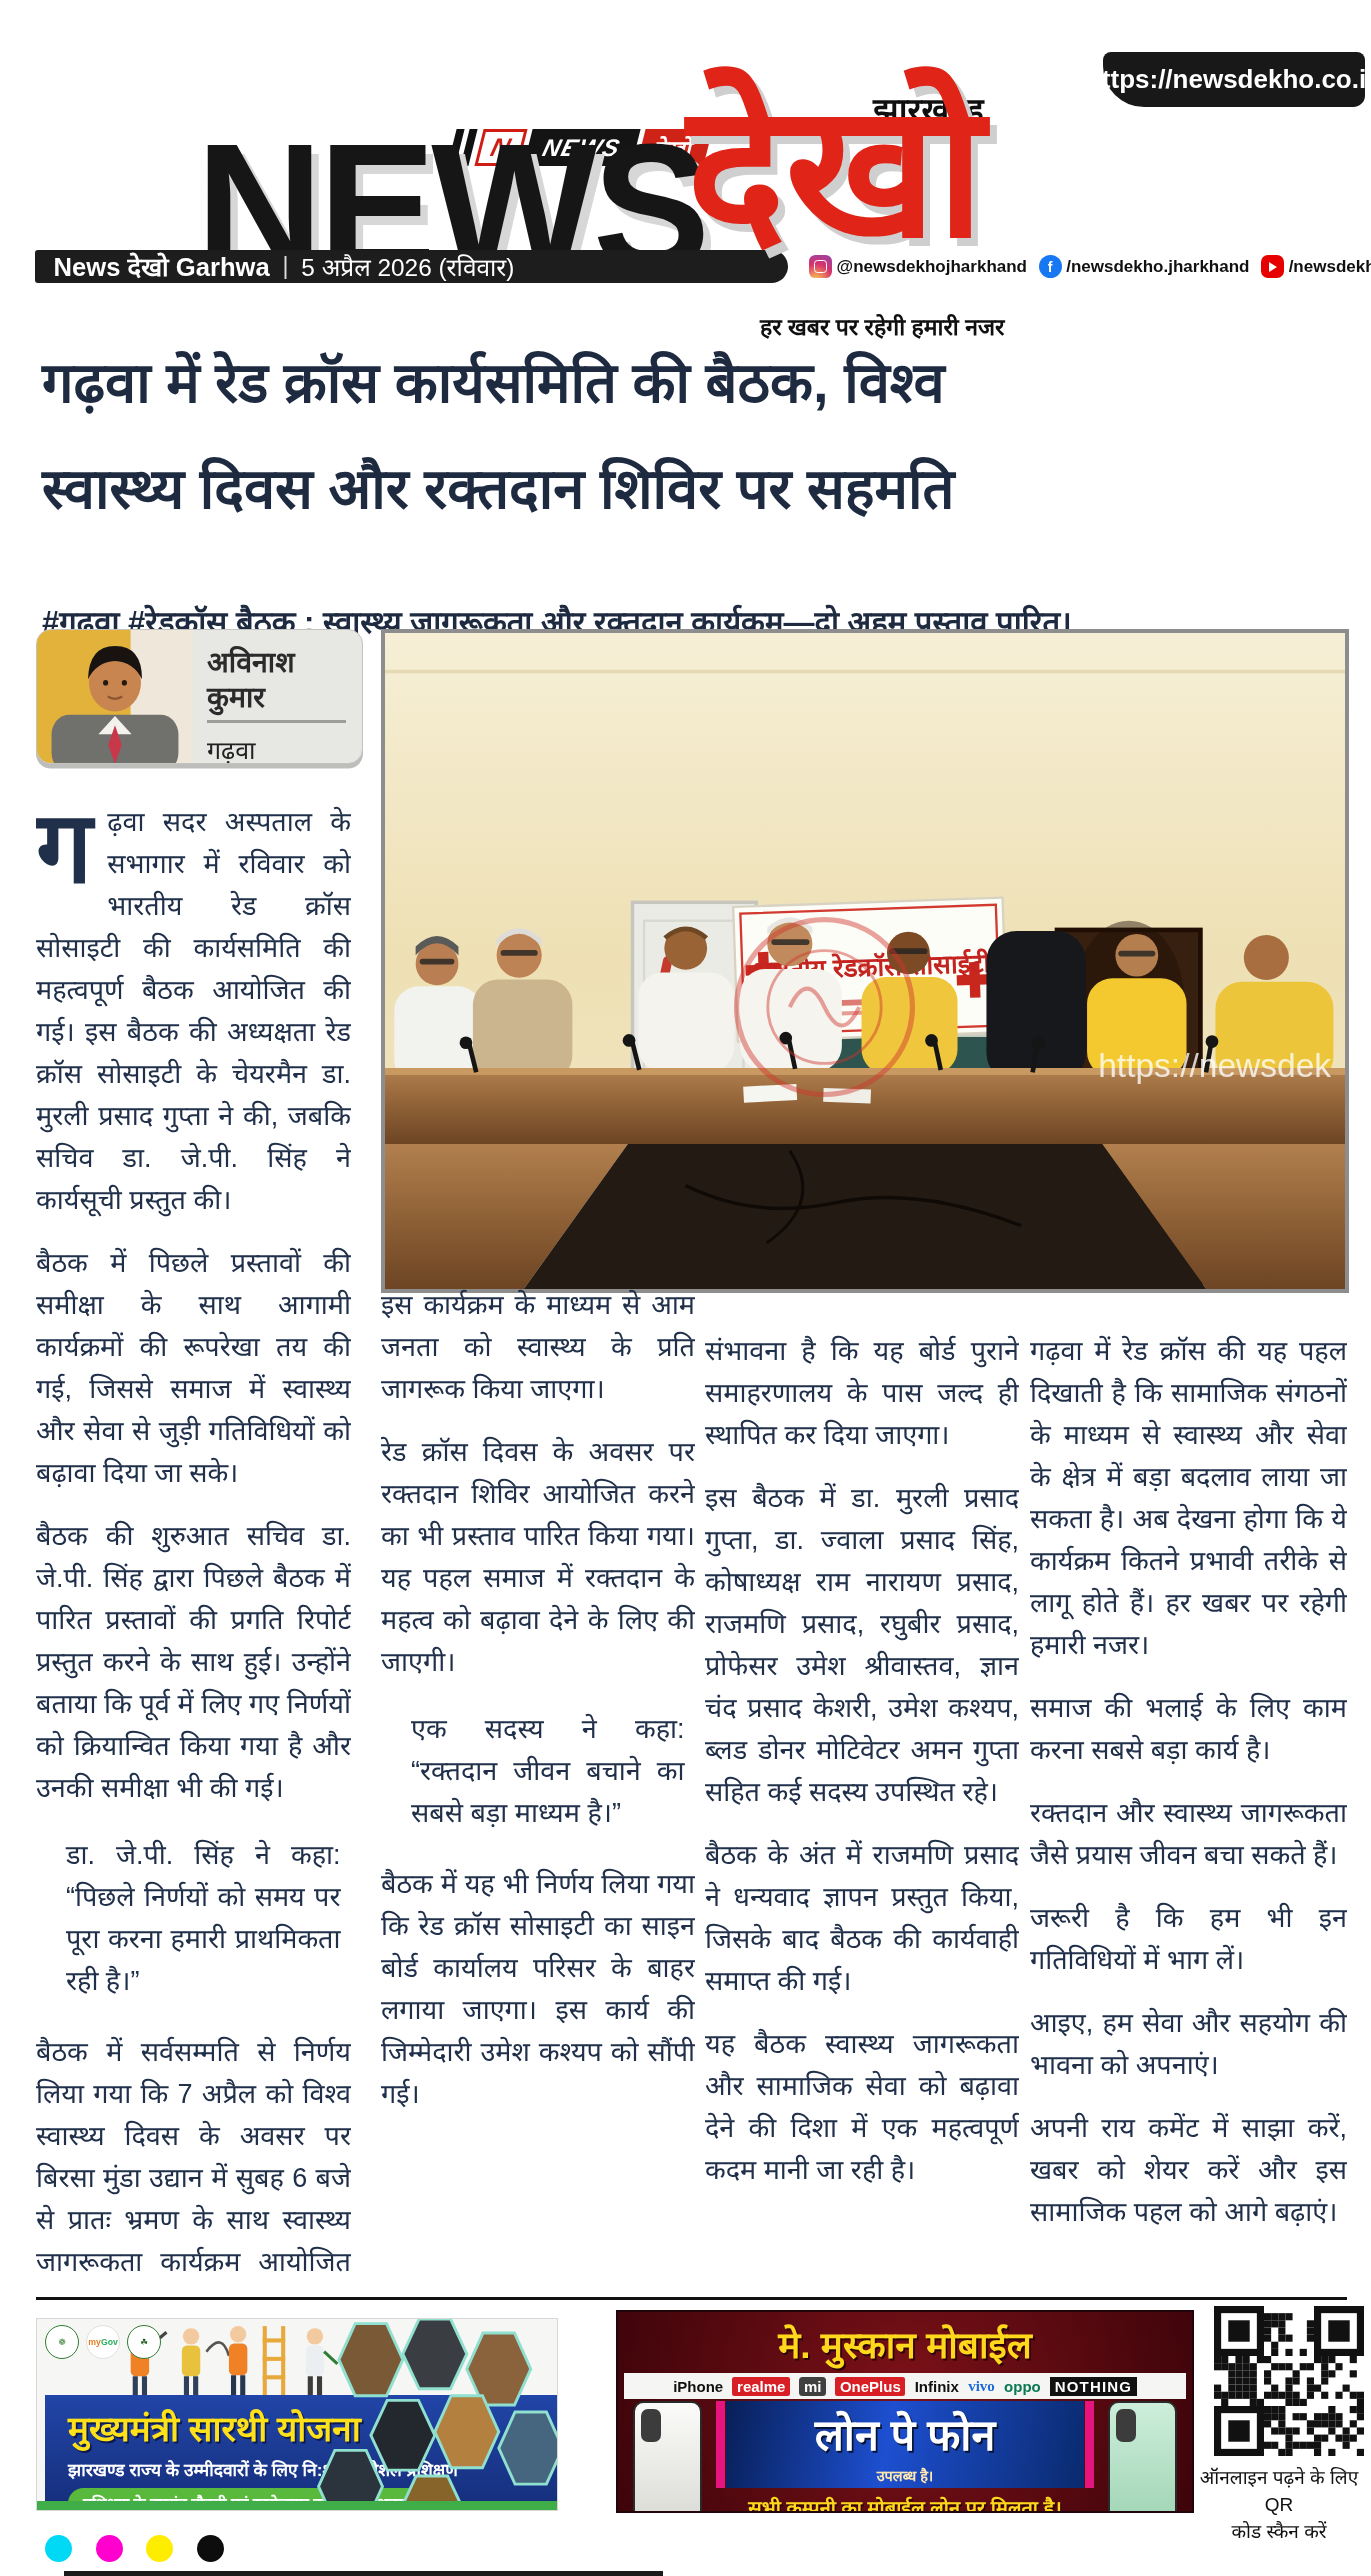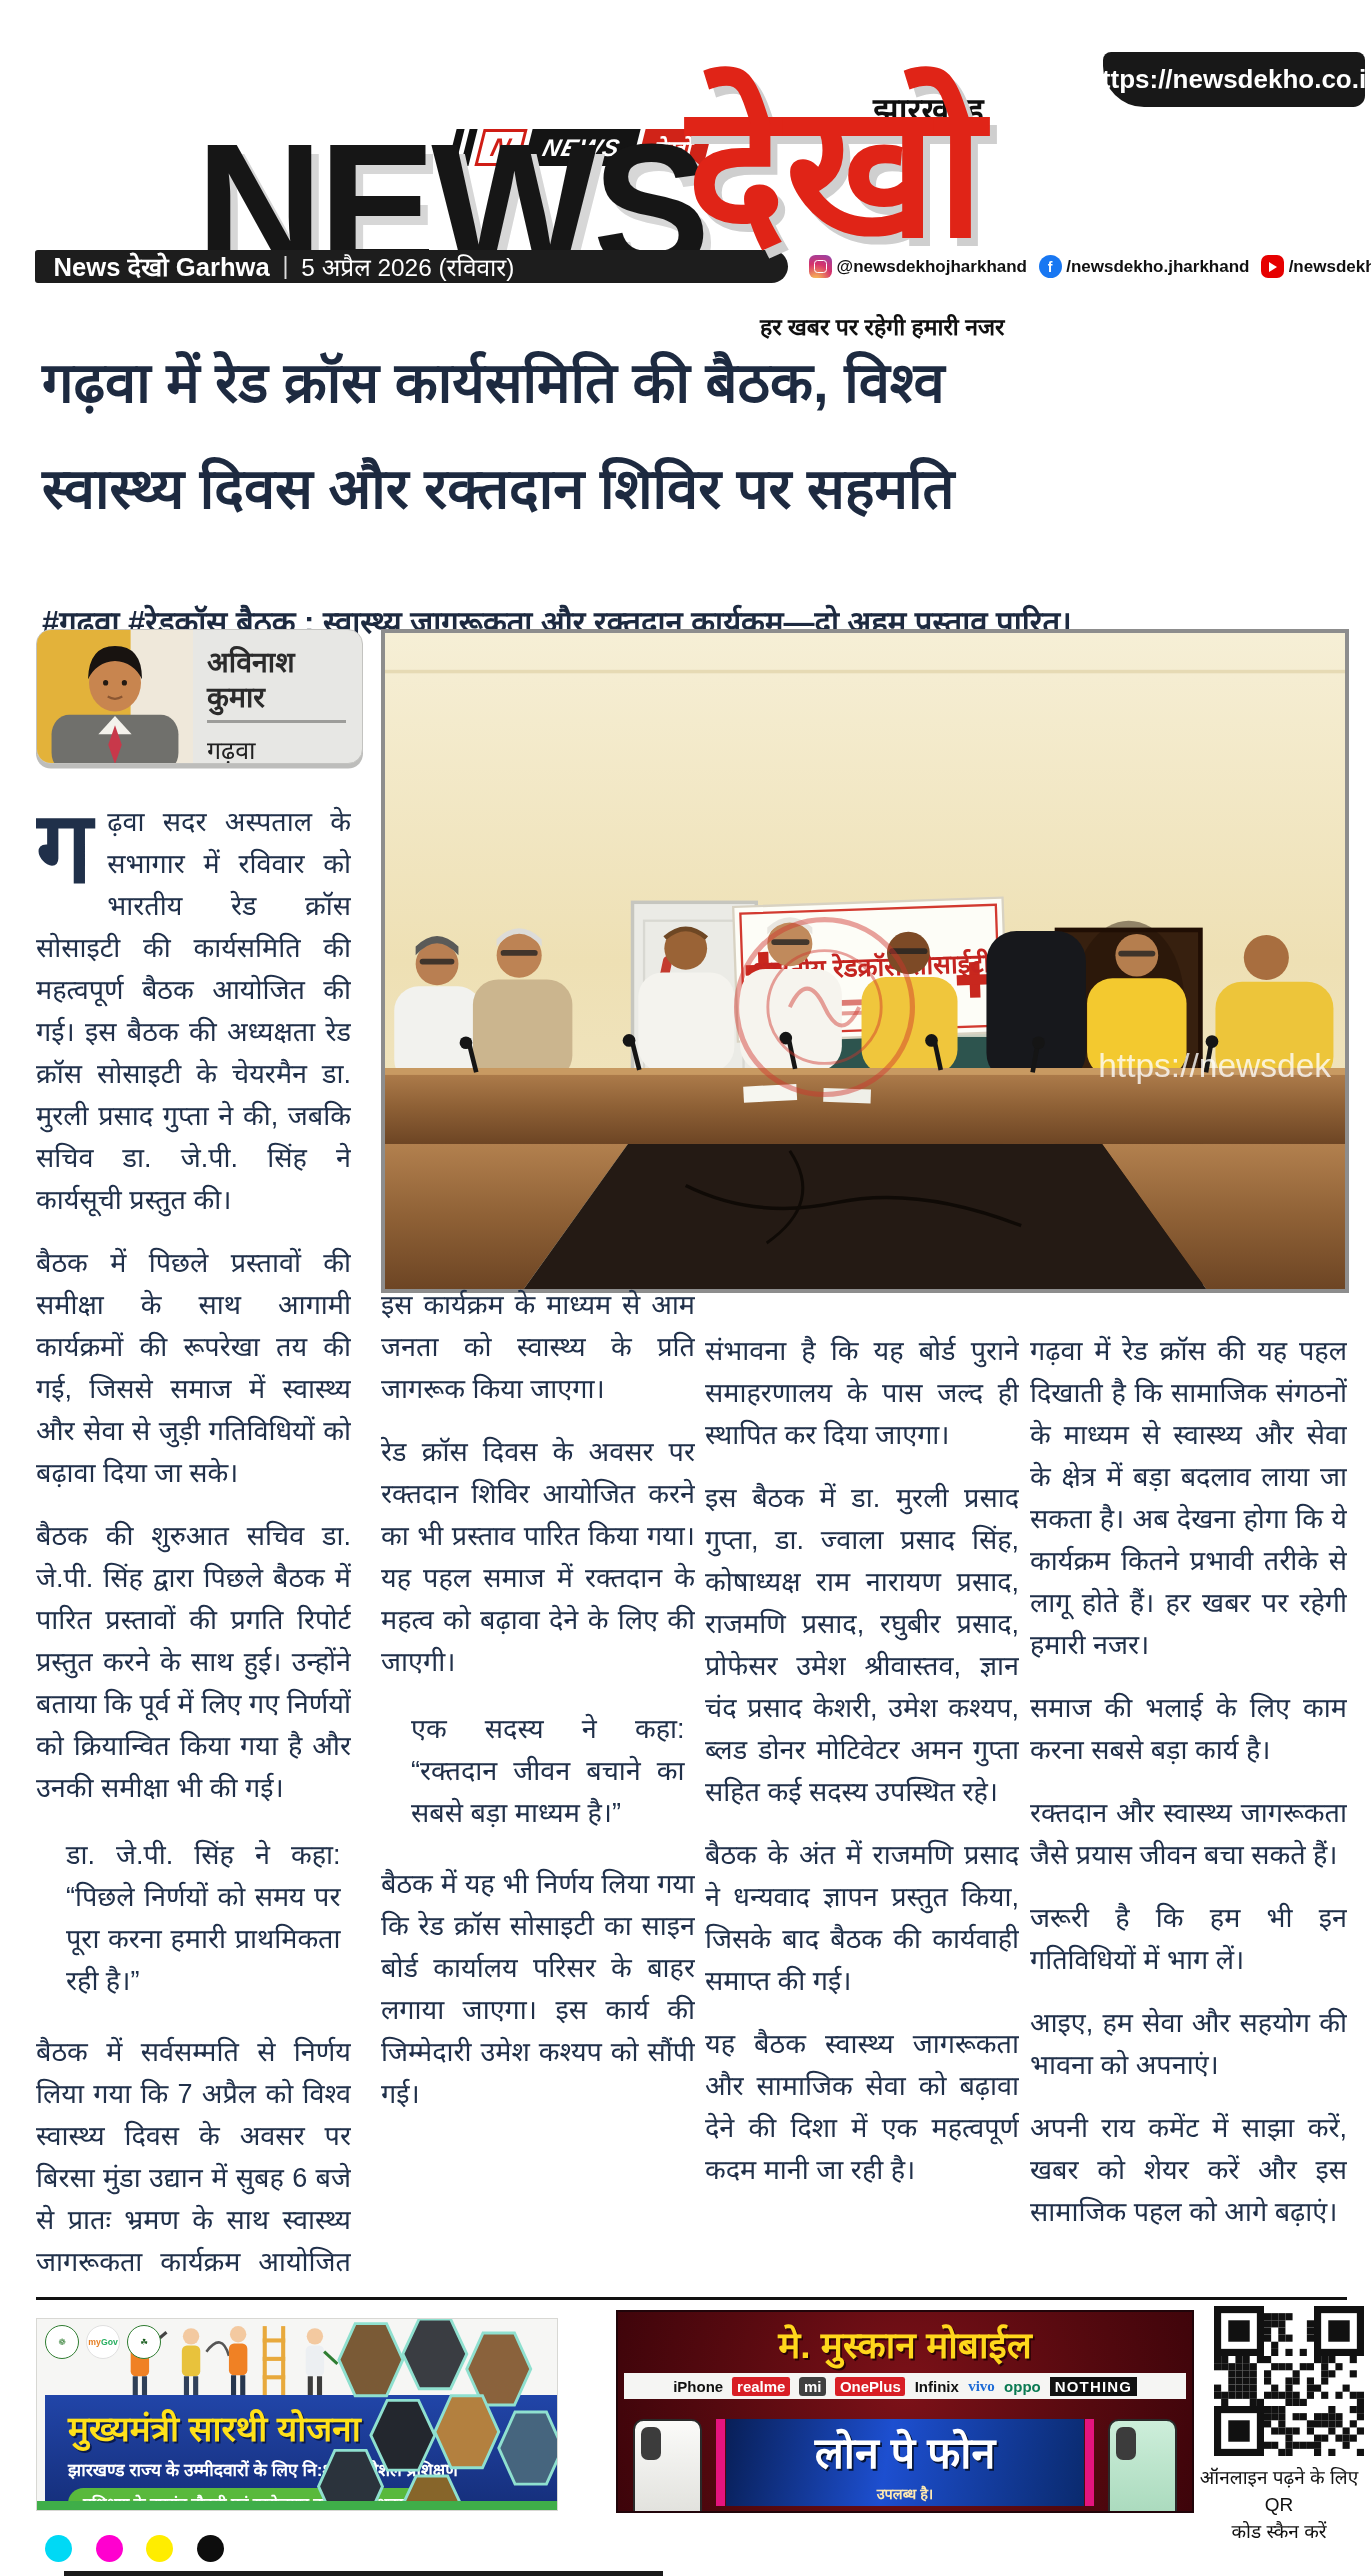--- a/index.html
+++ b/index.html
@@ -105,21 +105,21 @@
             background:radial-gradient(circle at 50% 40%,#7c1118 0%,#55090f 60%,#3d040a 100%);
             border:2.9px solid #20050a;overflow:hidden;}
   .ad-right .mtitle{margin-top:5.8px;text-align:center;font-size:37px;font-weight:900;color:#ffd71c;
                     text-shadow:1.7px 2.3px 0 #2a0306;}
   .brand-strip{margin:4.6px 5.8px 0 5.8px;height:25.6px;background:#f5f5f3;display:flex;align-items:center;justify-content:center;gap:9.3px;}
   .brand{font-size:15px;font-weight:800;color:#111;}
   .brand.chip-red{background:#d81f26;color:#fff;padding:1.2px 4.6px;border-radius:2.3px;}
   .brand.chip-orange{background:#404040;color:#fff;padding:1.2px 4.6px;border-radius:3.5px;}
   .brand.vivo{color:#1f6cd6;font-family:Liberation Serif, serif;} .brand.oppo{color:#0b7a53;}
   .brand.chip-black{background:#111;color:#fff;padding:1.2px 4.6px;letter-spacing:1.2px;}
-  .ad-mid{position:relative;margin-top:20px;height:87px;}
+  .ad-mid{position:relative;margin-top:2px;height:87px;}
   .phone{position:absolute;top:0;width:69px;height:127px;border-radius:10.5px;border:2.3px solid #2a2a2a;box-sizing:border-box;}
   .phone.left{left:15px;background:linear-gradient(#fbfbf9,#d9d9d4);}
   .phone.right{right:15px;background:linear-gradient(#cdeeda,#9fd4b4);}
   .phone .cam{position:absolute;left:5.8px;top:5.8px;width:20px;height:33px;border-radius:7px;background:#3c3c3c;}
   .pinkbar{position:absolute;top:0;width:9.3px;height:87px;background:#e5147e;}
   .pinkbar.l{left:98px;} .pinkbar.r{right:98px;}
   .loan-panel{position:absolute;left:108px;right:108px;top:0;height:87px;
               background:linear-gradient(100deg,#081f57 0%,#1d4fd0 45%,#0a2a6e 100%);
               display:flex;flex-direction:column;align-items:center;justify-content:center;}
   .loan-main{font-size:43px;font-weight:900;color:#ffffff;text-shadow:1.7px 2.3px 0 #051335;}

